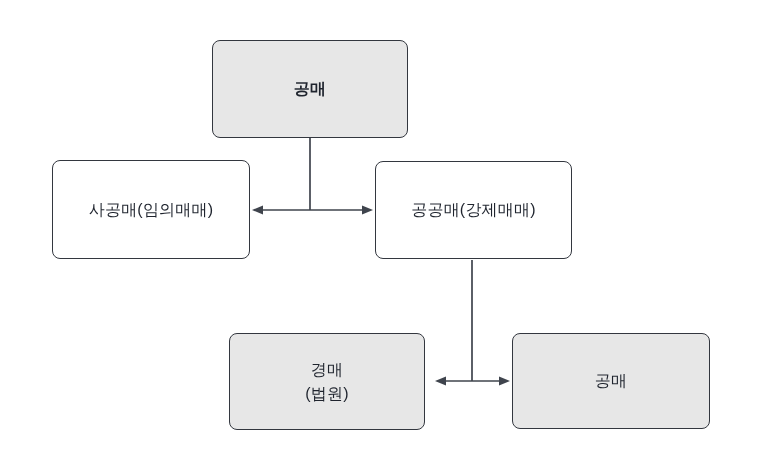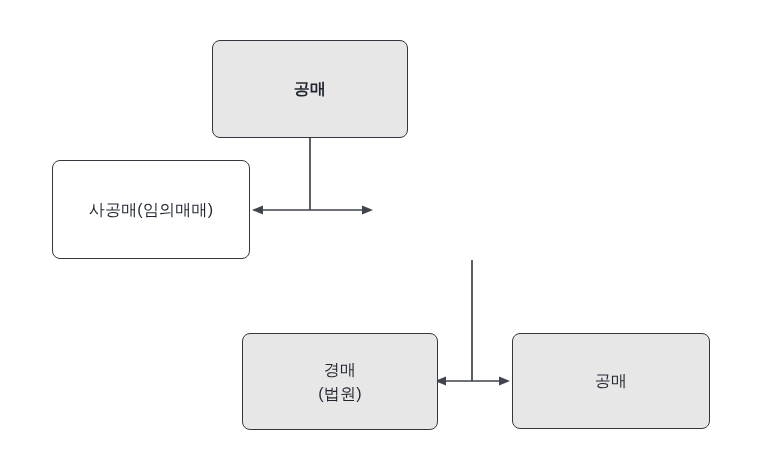--- a/index.html
+++ b/index.html
@@ -38,21 +38,21 @@
     line-height: 1.45;
     letter-spacing: 0.2px;
   }
   .node.gray  { background: #e7e7e7; }
   .node.white { background: #ffffff; }
   .node .label-bold { font-weight: 700; }
 
   .n-root        { left: 212px; top: 40px;  width: 196px; height: 98px; }
   .n-private     { left: 52px;  top: 160px; width: 198px; height: 99px; }
   .n-public      { left: 375px; top: 161px; width: 197px; height: 98px; }
-  .n-court       { left: 242px; top: 333px; width: 196px; height: 97px; }
+  .n-court       { left: 229px; top: 333px; width: 196px; height: 97px; }
   .n-kamco       { left: 512px; top: 333px; width: 198px; height: 96px; }
 
   .edge-line {
     stroke: #3f444d;
     stroke-width: 1.7;
     fill: none;
   }
   .edge-head {
     fill: #3f444d;
     stroke: none;
@@ -79,20 +79,23 @@
   </svg>
 
   <div class="node gray n-root">
     <span class="label-bold">공매</span>
   </div>
 
   <div class="node white n-private">
     <span>사공매(임의매매)</span>
   </div>
 
+  <div class="node white n-public">
+    <span>공공매(강제매매)</span>
+  </div>
 
   <div class="node gray n-court">
     <span>경매</span>
     <span>(법원)</span>
   </div>
 
   <div class="node gray n-kamco">
     <span>공매</span>
   </div>
 

